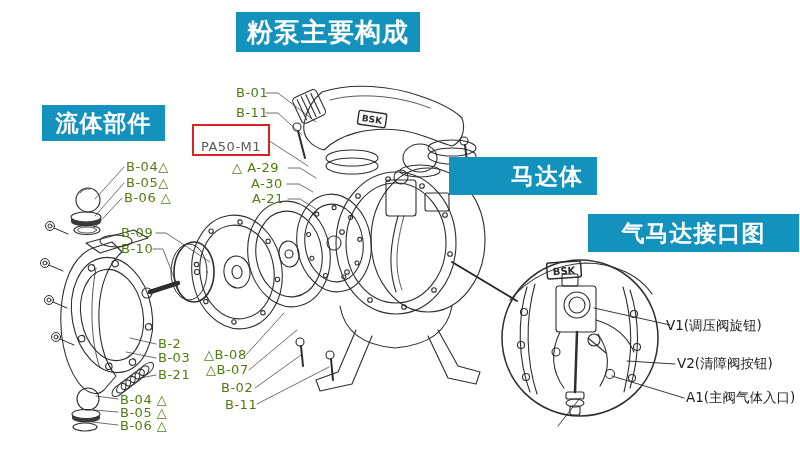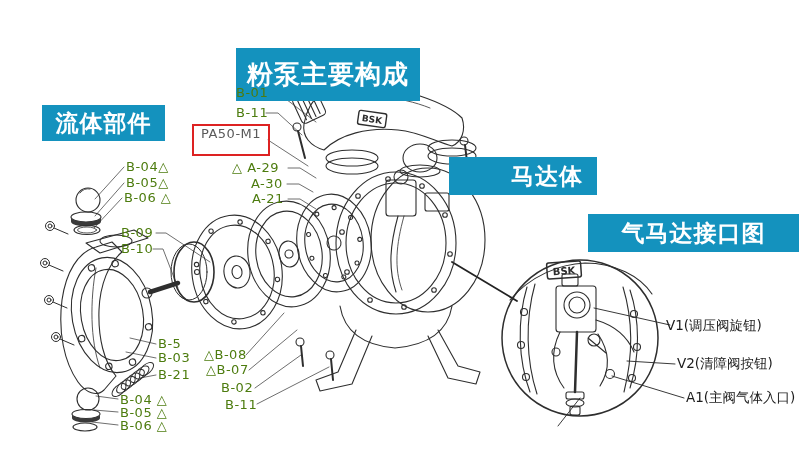--- a/index.html
+++ b/index.html
@@ -7,35 +7,35 @@
     width:800px;height:451px;position:relative;background:#ffffff;overflow:hidden;
     font-family:"DejaVu Sans","Liberation Sans",sans-serif;
   }
   .stage{position:absolute;inset:0;width:800px;height:451px;}
   svg.draw{position:absolute;left:0;top:0;z-index:1;}
   .hdr{
     position:absolute;z-index:3;background:#1492be;color:#ffffff;
     display:flex;align-items:center;justify-content:center;
     font-weight:bold;letter-spacing:1px;
   }
-  .hdr.title{left:236px;top:12px;width:184px;height:53px;font-size:26px;margin-top:36px;}
+  .hdr.title{left:236px;top:12px;width:184px;height:40px;font-size:26px;}
   .hdr.fluid{left:42px;top:105px;width:123px;height:36px;font-size:23px;}
   .hdr.motor{left:449px;top:157px;width:100px;height:38px;font-size:23px;padding-left:48px;}
   .hdr.airif{left:588px;top:214px;width:211px;height:38px;font-size:23px;}
   .plabel{
     position:absolute;z-index:3;color:#4d7c0f;font-size:13px;line-height:14px;
     letter-spacing:0.5px;white-space:nowrap;
   }
   .dlabel{
     position:absolute;z-index:3;color:#1c1c1c;font-size:13.5px;line-height:15px;
     white-space:nowrap;
   }
   .pa-box{
     position:absolute;z-index:3;left:192px;top:124px;width:74px;height:28px;
-    border:2px solid #dd2222;display:flex;align-items:flex-start;justify-content:center;
+    border:2px solid #dd2222;display:flex;align-items:flex-end;justify-content:center;
     color:#5a5a5a;font-size:13px;letter-spacing:0.5px;background:transparent;
   }
 </style>
 </head>
 <body>
 
 <div class="stage">
 
   <svg class="draw" width="800" height="451" viewBox="0 0 800 451">
     <g fill="none" stroke="#2e2e2e" stroke-width="1.1" stroke-linecap="round" stroke-linejoin="round">
@@ -264,21 +264,21 @@
   <div class="plabel" style="left:236px;top:86px">B-01</div>
   <div class="plabel" style="left:236px;top:106px">B-11</div>
   <div class="plabel" style="left:232px;top:161px">△ A-29</div>
   <div class="plabel" style="left:251px;top:177px">A-30</div>
   <div class="plabel" style="left:252px;top:192px">A-21</div>
   <div class="plabel" style="left:126px;top:160px">B-04△</div>
   <div class="plabel" style="left:126px;top:176px">B-05△</div>
   <div class="plabel" style="left:124px;top:191px">B-06 △</div>
   <div class="plabel" style="left:121px;top:226px">B-09</div>
   <div class="plabel" style="left:121px;top:242px">B-10</div>
-  <div class="plabel" style="left:158px;top:337px">B-5</div>
+  <div class="plabel" style="left:158px;top:337px">B-2</div>
   <div class="plabel" style="left:158px;top:351px">B-03</div>
   <div class="plabel" style="left:158px;top:368px">B-21</div>
   <div class="plabel" style="left:120px;top:393px">B-04 △</div>
   <div class="plabel" style="left:120px;top:406px">B-05 △</div>
   <div class="plabel" style="left:120px;top:419px">B-06 △</div>
   <div class="plabel" style="left:204px;top:348px">△B-08</div>
   <div class="plabel" style="left:206px;top:363px">△B-07</div>
   <div class="plabel" style="left:221px;top:381px">B-02</div>
   <div class="plabel" style="left:225px;top:398px">B-11</div>
 

